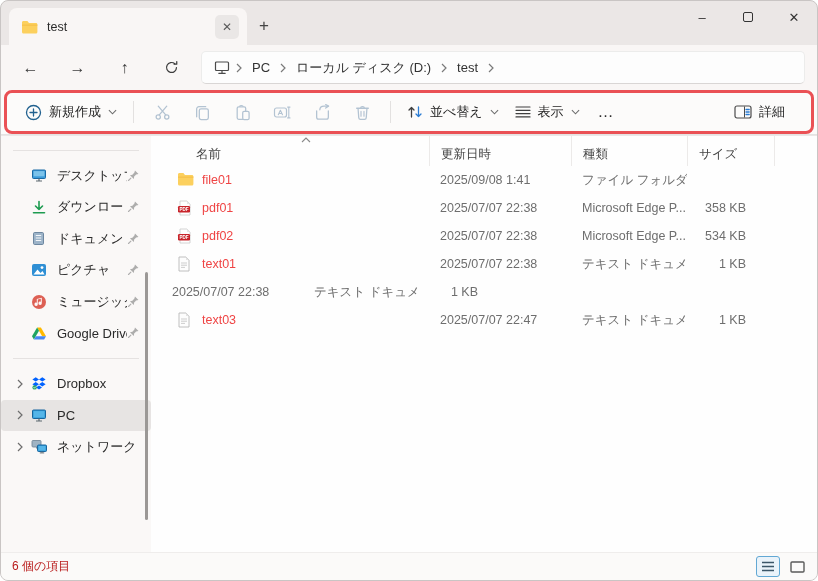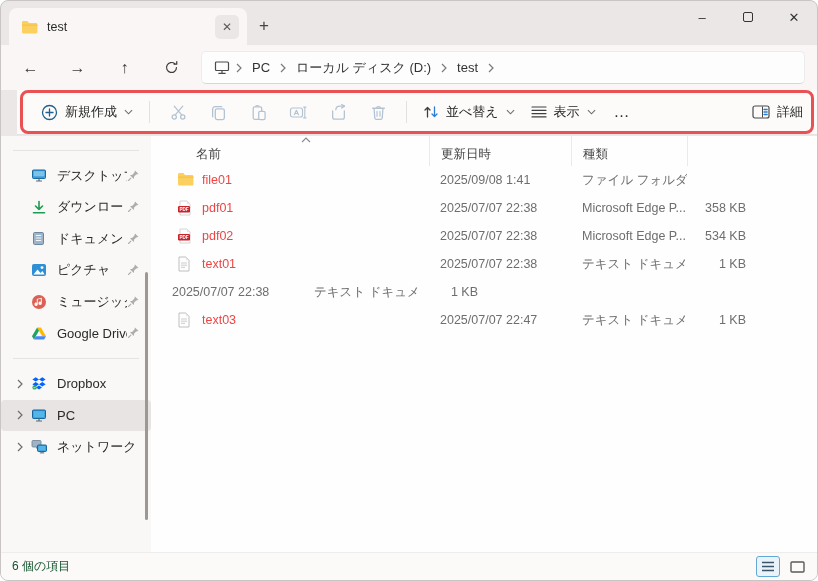--- a/index.html
+++ b/index.html
@@ -34,21 +34,21 @@
   .crumb { padding:0 4px; white-space:nowrap; }
   .crumb-sep { display:flex; align-items:center; padding:0 6px; }
   .searchbox { width:168px; height:33px; margin-left:13px; background:#fdfdfd; border:1px solid #ececeb;
                border-bottom-color:#d9d6d5; border-radius:5px; display:flex; align-items:center; padding:0 9px 0 12px; }
   .searchbox input { border:none; outline:none; background:transparent; flex:1; min-width:0;
                      font-size:13px; color:#333; font-family:inherit; }
   .searchbox input::placeholder { color:#8d8a89; opacity:1; }
 
   
   .toolbar { position:absolute; top:89px; left:0; right:0; height:45px; background:#fcfbfa;
-             border-bottom:1px solid #e5e3e2; display:flex; align-items:center; padding:0 6px 0 16px;margin-left:16px; }
+             border-bottom:1px solid #e5e3e2; display:flex; align-items:center; padding:0 24px 0 16px; }
   .annotation { position:absolute; top:0px; left:3px; right:3px; height:44px;
                 border:3px solid #ea5155; border-radius:8px; pointer-events:none; z-index:5; }
   .tb-btn { display:flex; align-items:center; gap:7px; font-size:13px; color:#252525;
             padding:6px 8px; border-radius:5px; white-space:nowrap; }
   .tb-icon-btn { width:40px; height:34px; display:flex; align-items:center; justify-content:center; }
   .tb-sep { width:1px; height:22px; background:#e3e1e0; margin:0 8px; }
   .tb-spacer { flex:1; }
   .tb-more { font-size:16px; color:#2c2c2c; letter-spacing:1px; padding:0 10px; }
 
   
@@ -78,21 +78,21 @@
   .fc { white-space:nowrap; overflow:hidden; }
   .fc-name { width:268px; padding-left:16px; display:flex; align-items:center; gap:8px; color:#ef4444; }
   .fc-date { width:142px; padding-left:11px; color:#6e6e6e; }
   .fc-type { width:116px; padding-left:11px; color:#6e6e6e; }
   .fc-size { width:87px; padding-right:28px; text-align:right; color:#6e6e6e; }
   .fico { width:17px; height:17px; flex:none; display:flex; }
 
   
   .statusbar { position:absolute; left:0; right:0; bottom:0; height:28px; background:#fbfaf9;
                border-top:1px solid #efedec; display:flex; align-items:center; padding:0 8px 0 11px;
-               font-size:12px; color:#14532d;justify-content:center; }
+               font-size:12px; color:#b91c1c;justify-content:center; }
   .view-toggles { margin-left:auto; display:flex; align-items:center; gap:5px; }
   .vt-btn { width:24px; height:21px; display:flex; align-items:center; justify-content:center; border-radius:3px; }
   .vt-btn.active { border:1px solid #62a8d4; background:#eaf3fa; }
 
   svg { display:block; }
 </style>
 </head>
 <body>
 
 <div class="window">
@@ -432,20 +432,21 @@
     <div class="filearea">
       <div class="fheader">
         <span class="sort-caret">
             <svg width="10" height="6" viewBox="0 0 10 6">
               <path d="M1 5l4-4 4 4" fill="none" stroke="#8a8a8a" stroke-width="1.1"></path>
             </svg>
           </span>
         <div class="fcol col-name">名前</div>
         <div class="fcol col-date">更新日時</div>
         <div class="fcol col-type">種類</div>
+        <div class="fcol col-size">サイズ</div>
         <div class="fcol col-end"></div>
       </div>
 
       <div class="frow">
         <div class="fc fc-name">
             <span class="fico">
               <svg width="17" height="14" viewBox="0 0 17 14">
                 <path d="M1 2.5c0-.8.6-1.5 1.4-1.5h4l1.6 2H15c.8 0 1.4.7 1.4 1.5V12c0 .8-.6 1.5-1.4 1.5H2.4C1.6 13.5 1 12.8 1 12V2.5z" fill="#fcd05e"></path>
                 <path d="M1 4.5h15.4V6H1z" fill="#f3bd45" opacity=".6"></path>
               </svg>

